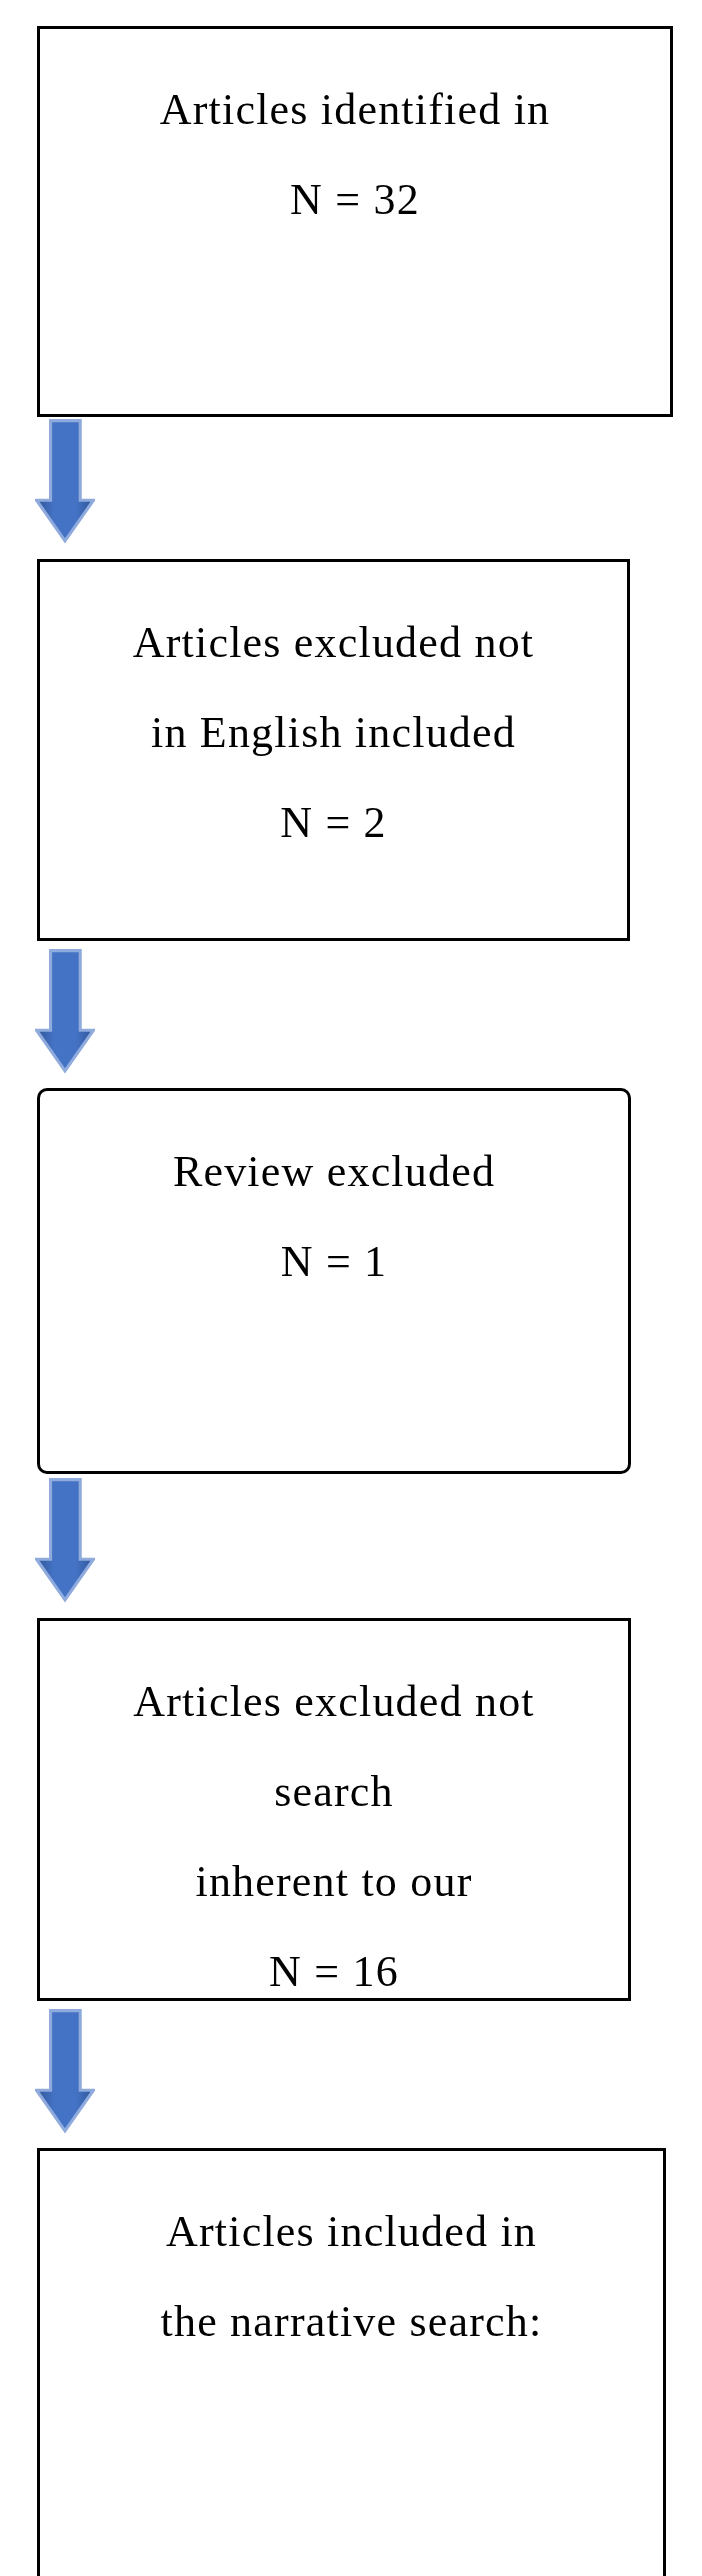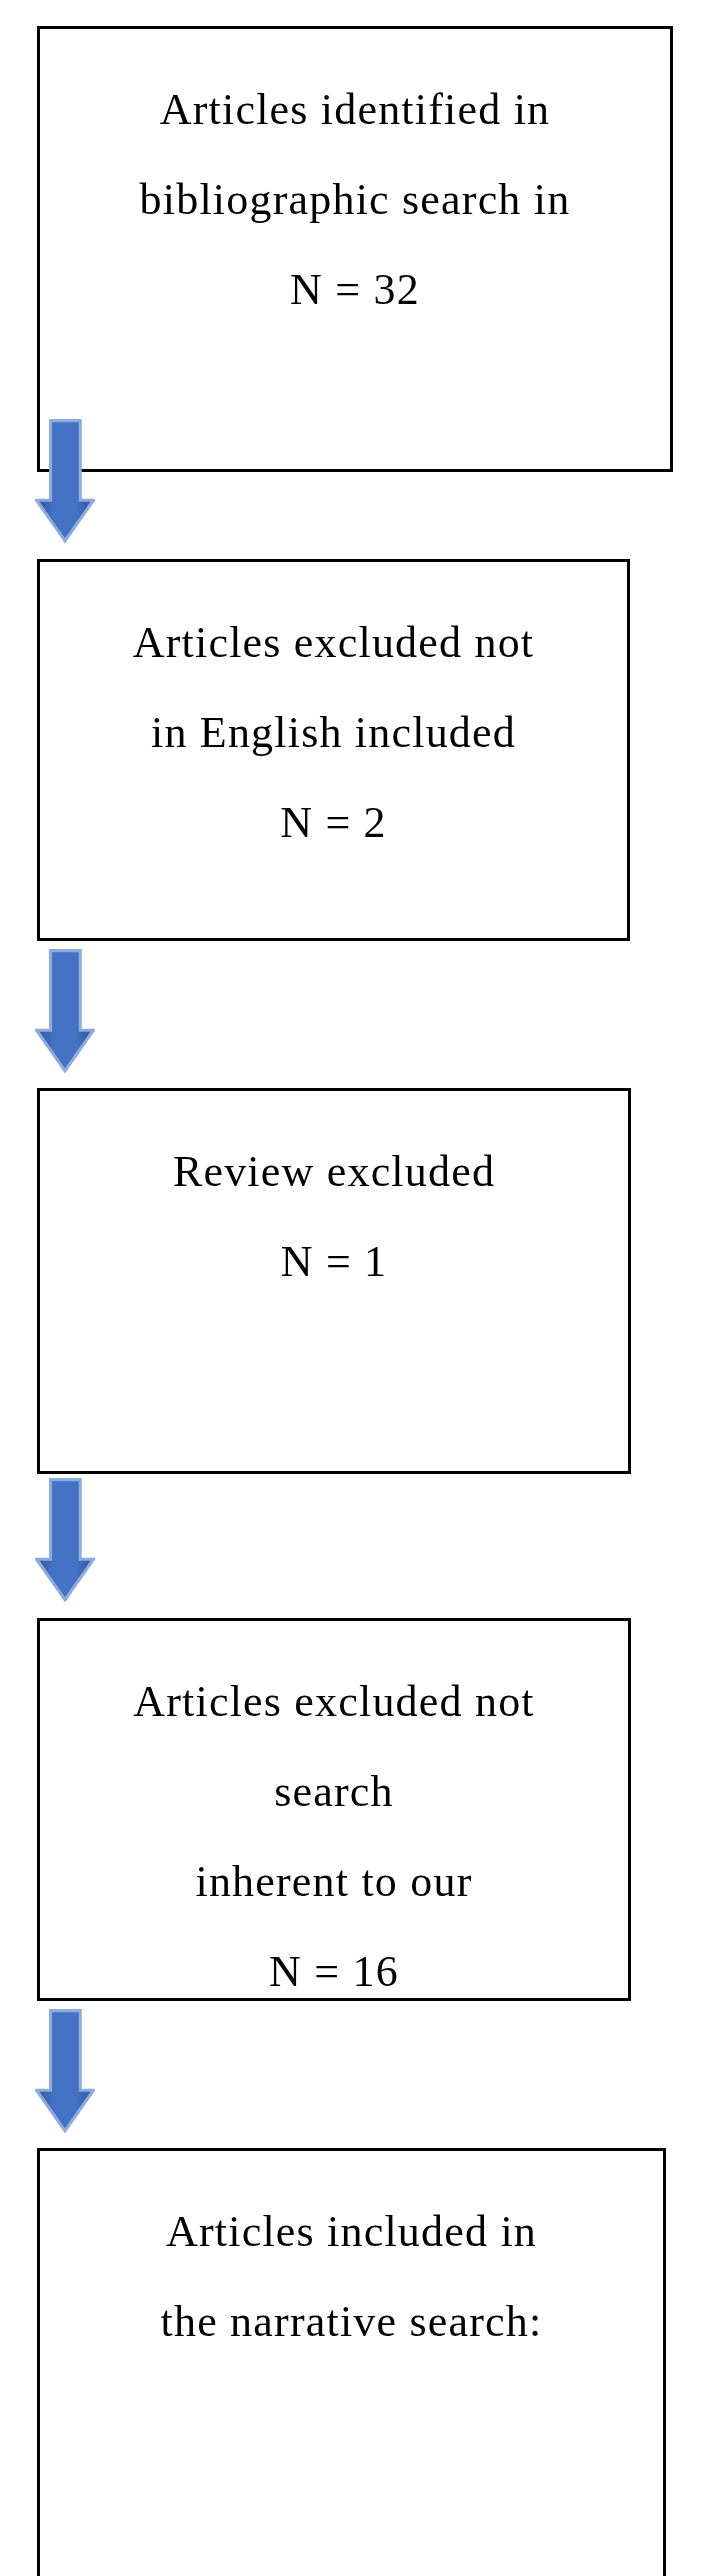--- a/index.html
+++ b/index.html
@@ -31,23 +31,23 @@
     text-align: center;
     font-size: 44px;
     line-height: 90px;
     letter-spacing: 1.2px;
     padding-top: 36px;
   }
   .flow-box .line {
     display: block;
     white-space: nowrap;
   }
-  #box-1 { left: 37px; top: 26px;   width: 636px; height: 446px; }
+  #box-1 { left: 37px; top: 26px;   width: 636px; height: 391px; }
   #box-2 { left: 37px; top: 559px;  width: 593px; height: 382px; }
-  #box-3 { left: 37px; top: 1088px; width: 594px; height: 386px; }
+  #box-3 { left: 37px; top: 1088px; width: 594px; height: 386px; border-radius: 10px; }
   #box-4 { left: 37px; top: 1618px; width: 594px; height: 383px; }
   #box-5 { left: 37px; top: 2148px; width: 629px; height: 463px; }
   .down-arrow {
     position: absolute;
     left: 35px;
     width: 60px;
     height: 125px;
   }
   #arrow-1 { top: 419px; }
   #arrow-2 { top: 949px; }
@@ -72,21 +72,20 @@
         <stop offset="0" stop-color="#2F5597"></stop>
         <stop offset="0.3" stop-color="#4472C4"></stop>
         <stop offset="0.7" stop-color="#4472C4"></stop>
         <stop offset="1" stop-color="#2F5597"></stop>
       </linearGradient>
     </defs>
   </svg>
 
   <div class="flow-box" id="box-1">
     <span class="line">Articles identified in</span>
-    <span class="line">bibliographic search in</span>
     <span class="line">N = 32</span>
   </div>
 
   <div class="down-arrow" id="arrow-1">
     <svg viewBox="0 0 77 160" preserveAspectRatio="none">
       <polygon points="20,2 58,2 58,104 75,104 38.5,156 2,104 20,104" fill="url(#arrow-grad)"></polygon>
     </svg>
   </div>
 
   <div class="flow-box" id="box-2">

